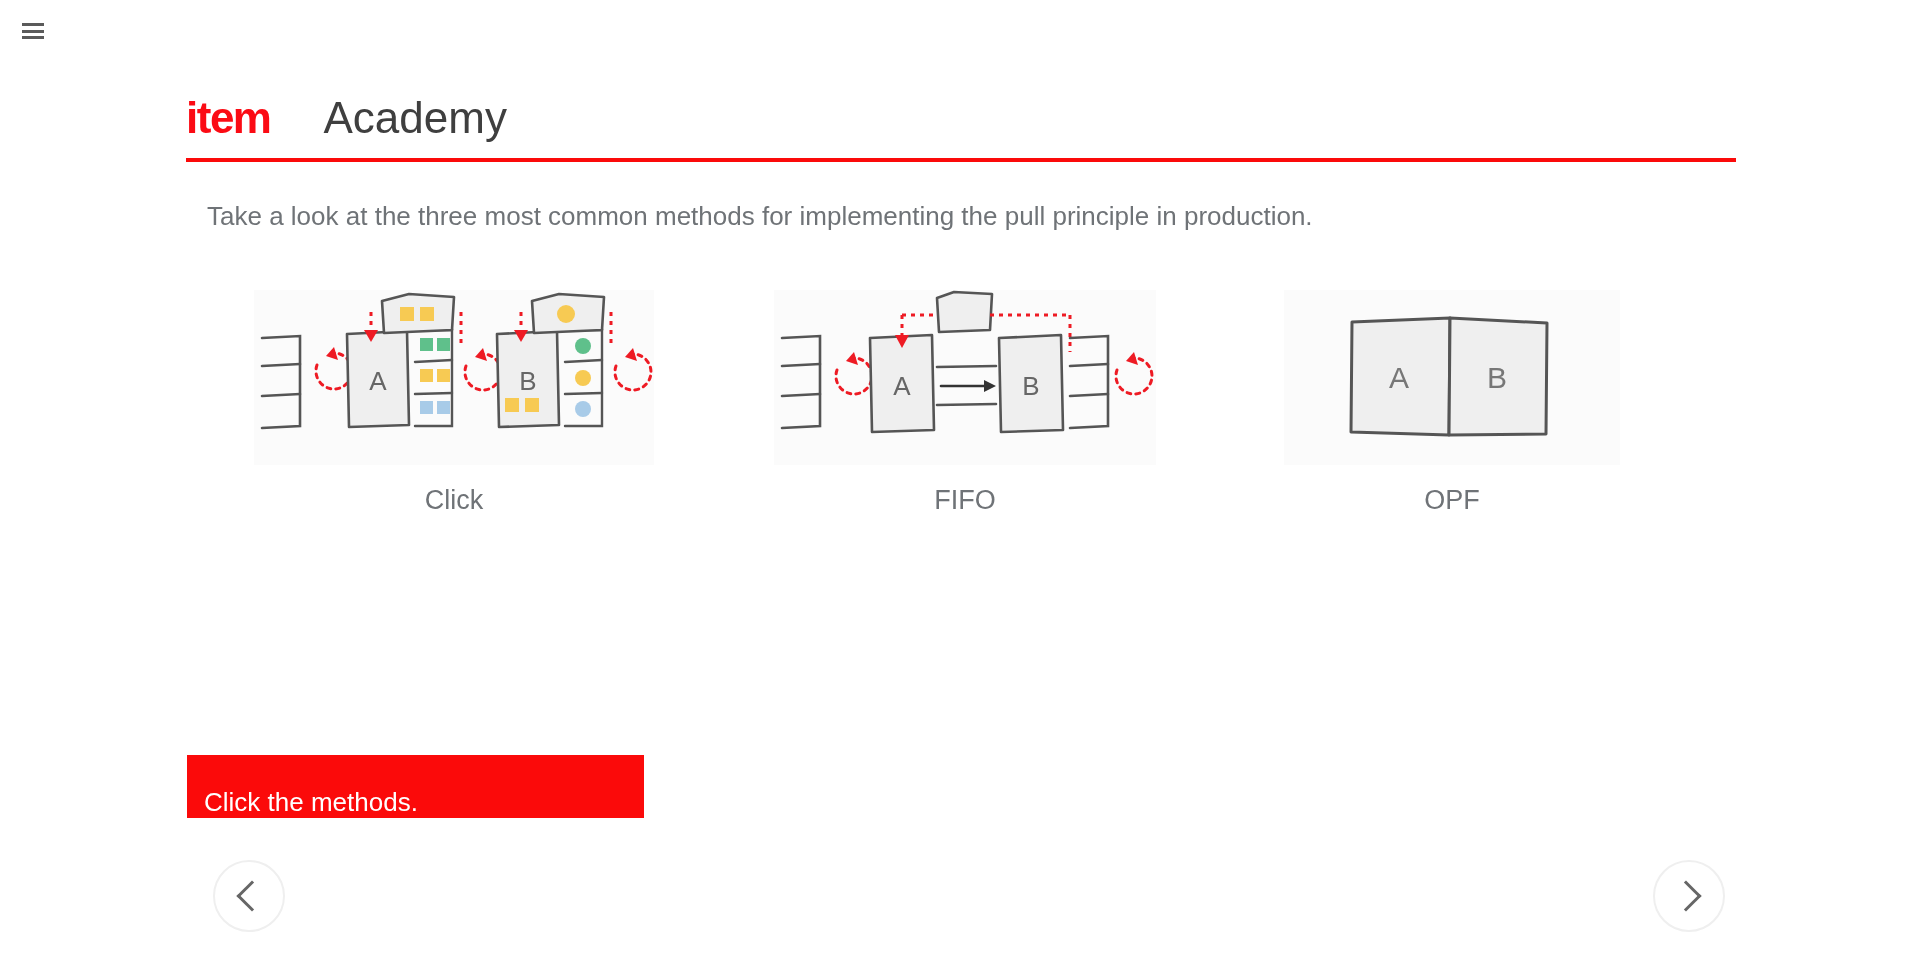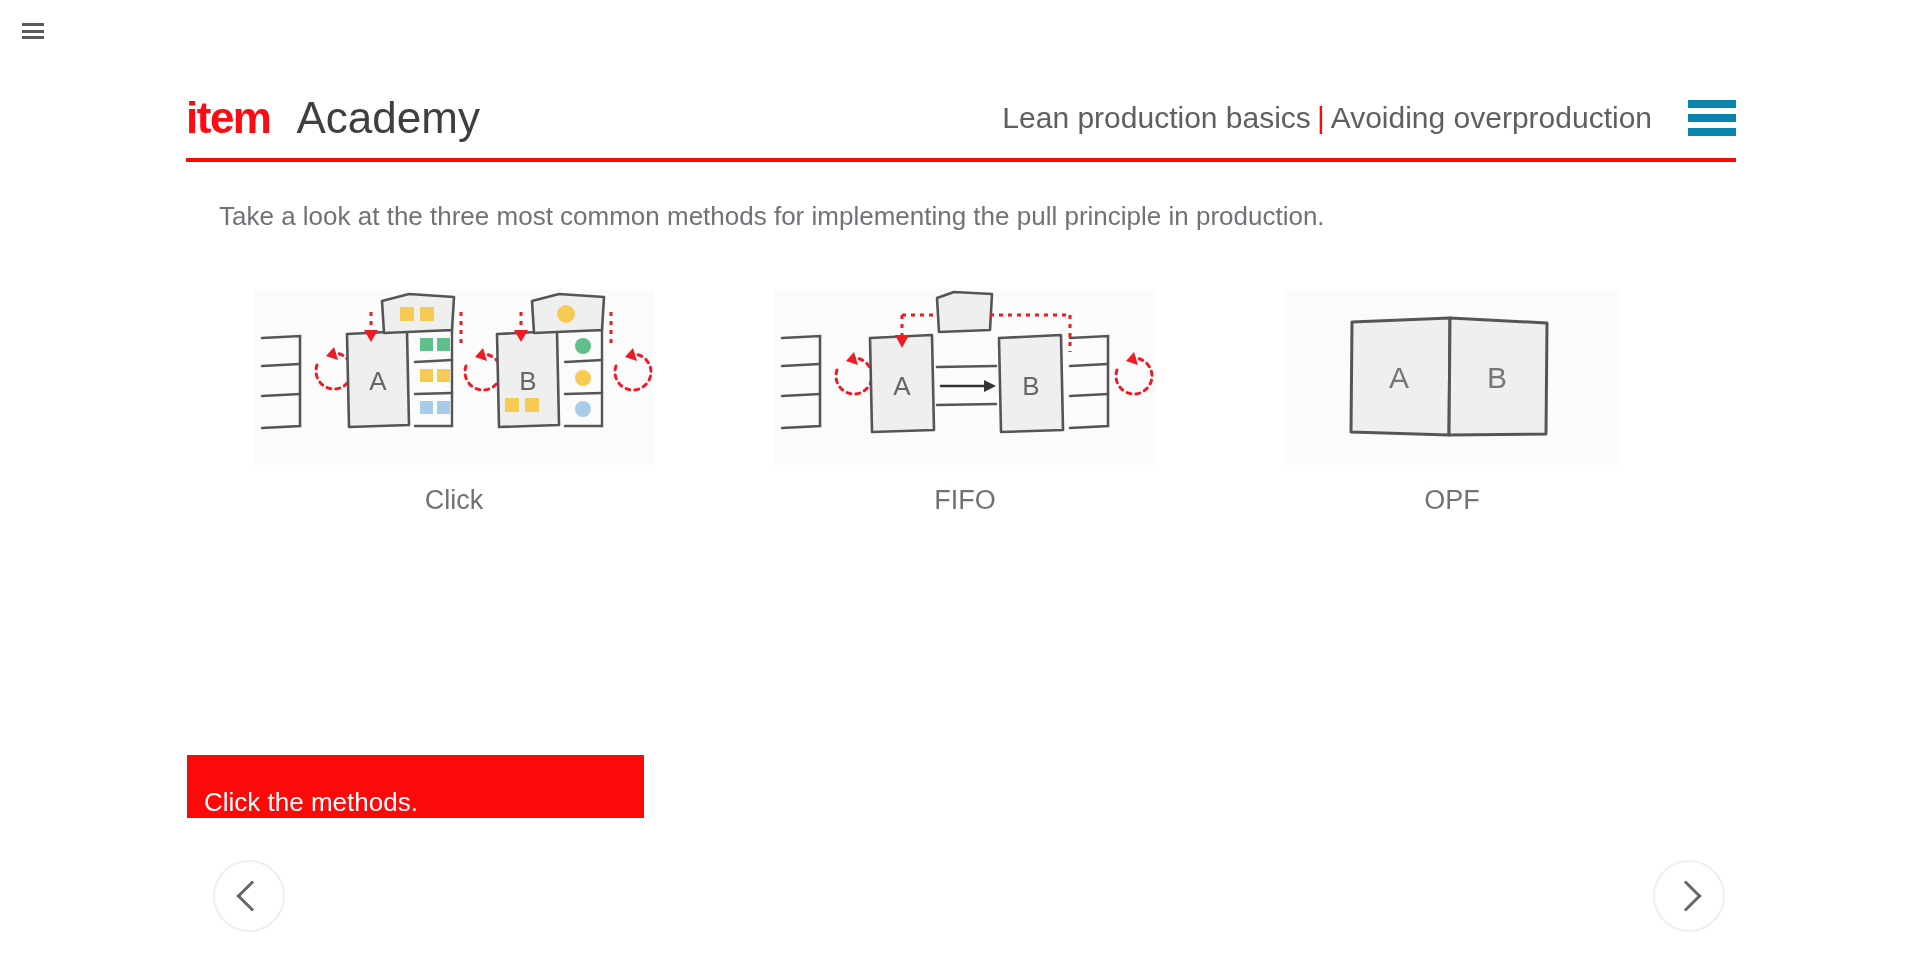--- a/index.html
+++ b/index.html
@@ -20,21 +20,21 @@
   .sys-burger span { display:block; height: 3px; background: #5a5a5a; border-radius: 0; }
 
   
   .page { position: absolute; left: 0; top: 0; width: 1920px; height: 955px; }
 
   .header {
     position: absolute; left: 186px; top: 78px; width: 1550px; height: 84px;
     display: flex; align-items: center; justify-content: space-between;
     border-bottom: 4px solid #fb0a0a;
   }
-  .brand { display: flex; align-items: flex-end; white-space: nowrap; }
+  .brand { display: flex; align-items: flex-end; white-space: nowrap; gap: 27px; }
   .brand-item {
     font-size: 44px; font-weight: bold; color: #fb0b14;
     letter-spacing: -1.5px; font-family: "Liberation Sans", sans-serif;
   }
   .brand-academy {
     font-size: 44px; color: #3f3f3f; margin-left: 26px;
     font-weight: 300; letter-spacing: 0px;
     font-family: "Liberation Sans", sans-serif;
   }
 
@@ -47,21 +47,21 @@
   .menu-burger {
     width: 48px; height: 36px;
     display: flex; flex-direction: column; justify-content: space-between;
     cursor: pointer;
   }
   .menu-burger span { display: block; height: 8px; background: #0884ad; }
 
   
   .intro {
     position: absolute; left: 207px; top: 201px;
-    font-size: 26px; color: #6f7377; font-weight: 300; white-space: nowrap; margin-left: 12px;
+    font-size: 26px; color: #6f7377; font-weight: 300; white-space: nowrap;
   }
 
   
   .methods {
     position: absolute; left: 186px; top: 290px; width: 1550px; height: 235px;
     display: flex; align-items: flex-start;
   }
   .method {
     position: relative; cursor: pointer;
     display: flex; flex-direction: column; align-items: center;
@@ -111,30 +111,20 @@
   <div class="sys-burger">
     <span></span>
     <span></span>
     <span></span>
   </div>
 
   <div class="header">
     <div class="brand">
       <span class="brand-item">item</span>
       <span class="brand-academy">Academy</span>
-    </div>
-    <div class="header-right">
-      <div class="crumbs">
-        <span>Lean production basics</span><span class="sep">|</span><span>Avoiding overproduction</span>
-      </div>
-      <div class="menu-burger">
-        <span></span>
-        <span></span>
-        <span></span>
-      </div>
     </div>
   </div>
 
   <div class="intro">Take a look at the three most common methods for implementing the pull principle in production.</div>
 
   <div class="methods">
 
     <div class="method m-kanban">
       <div class="m-art">
         <svg width="400" height="175" viewBox="0 0 400 175">

